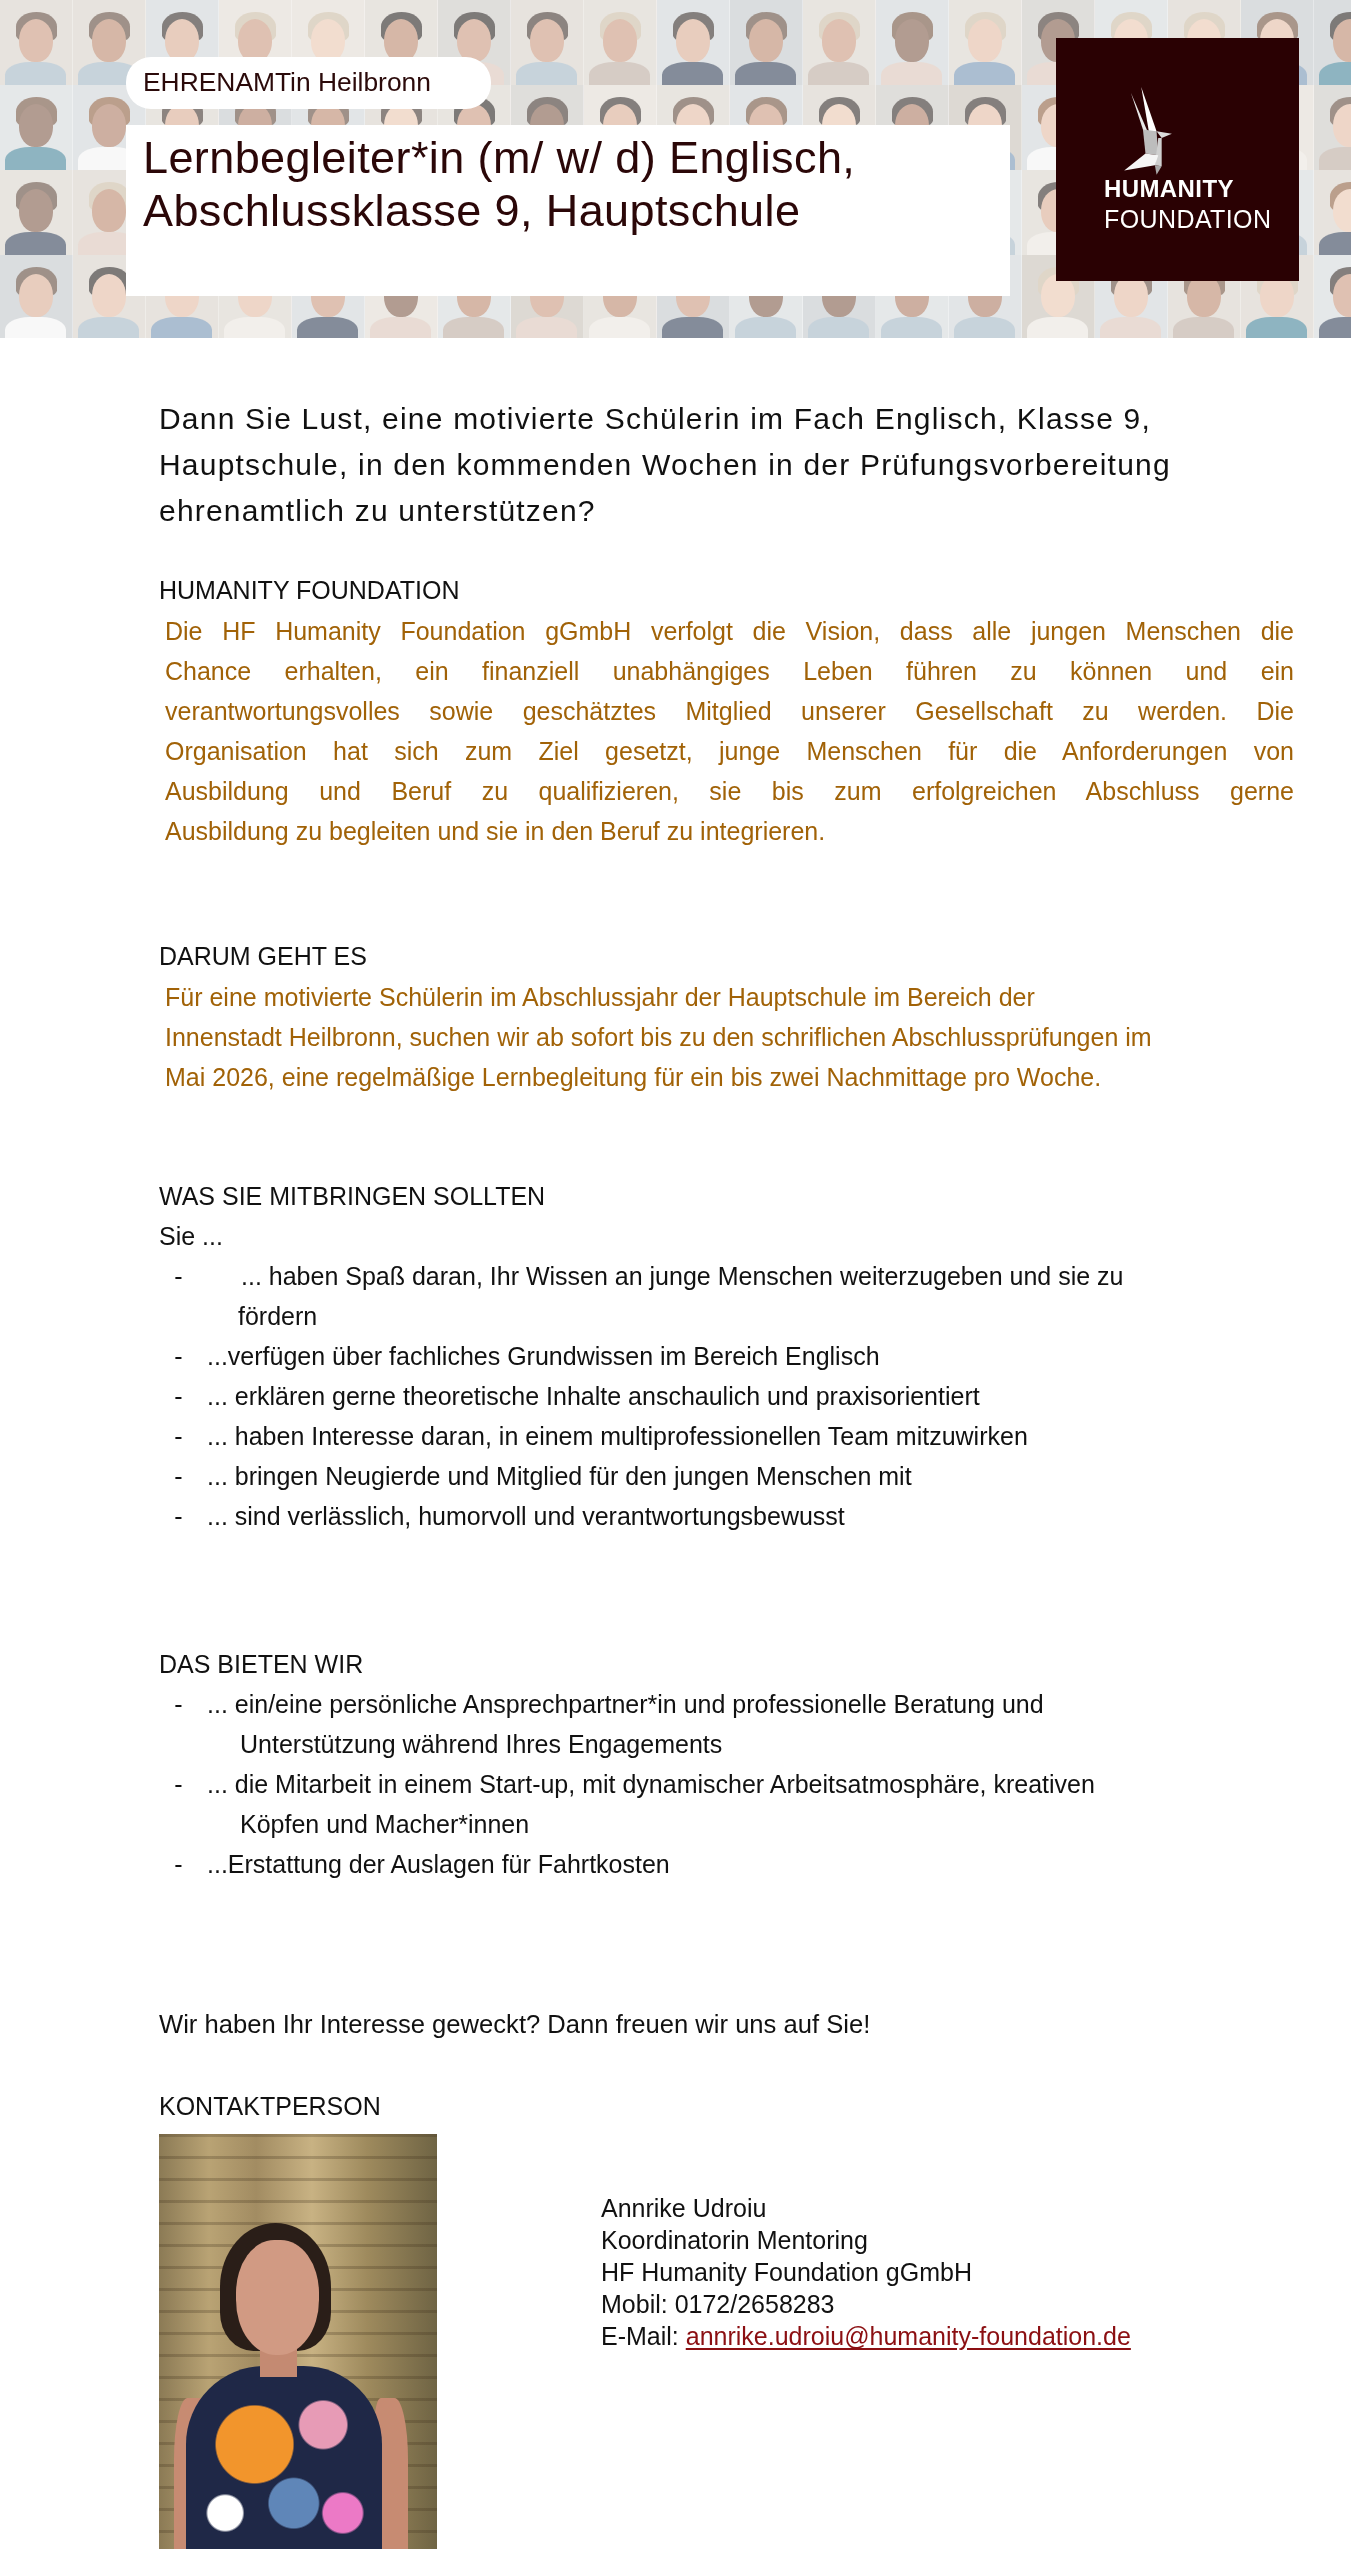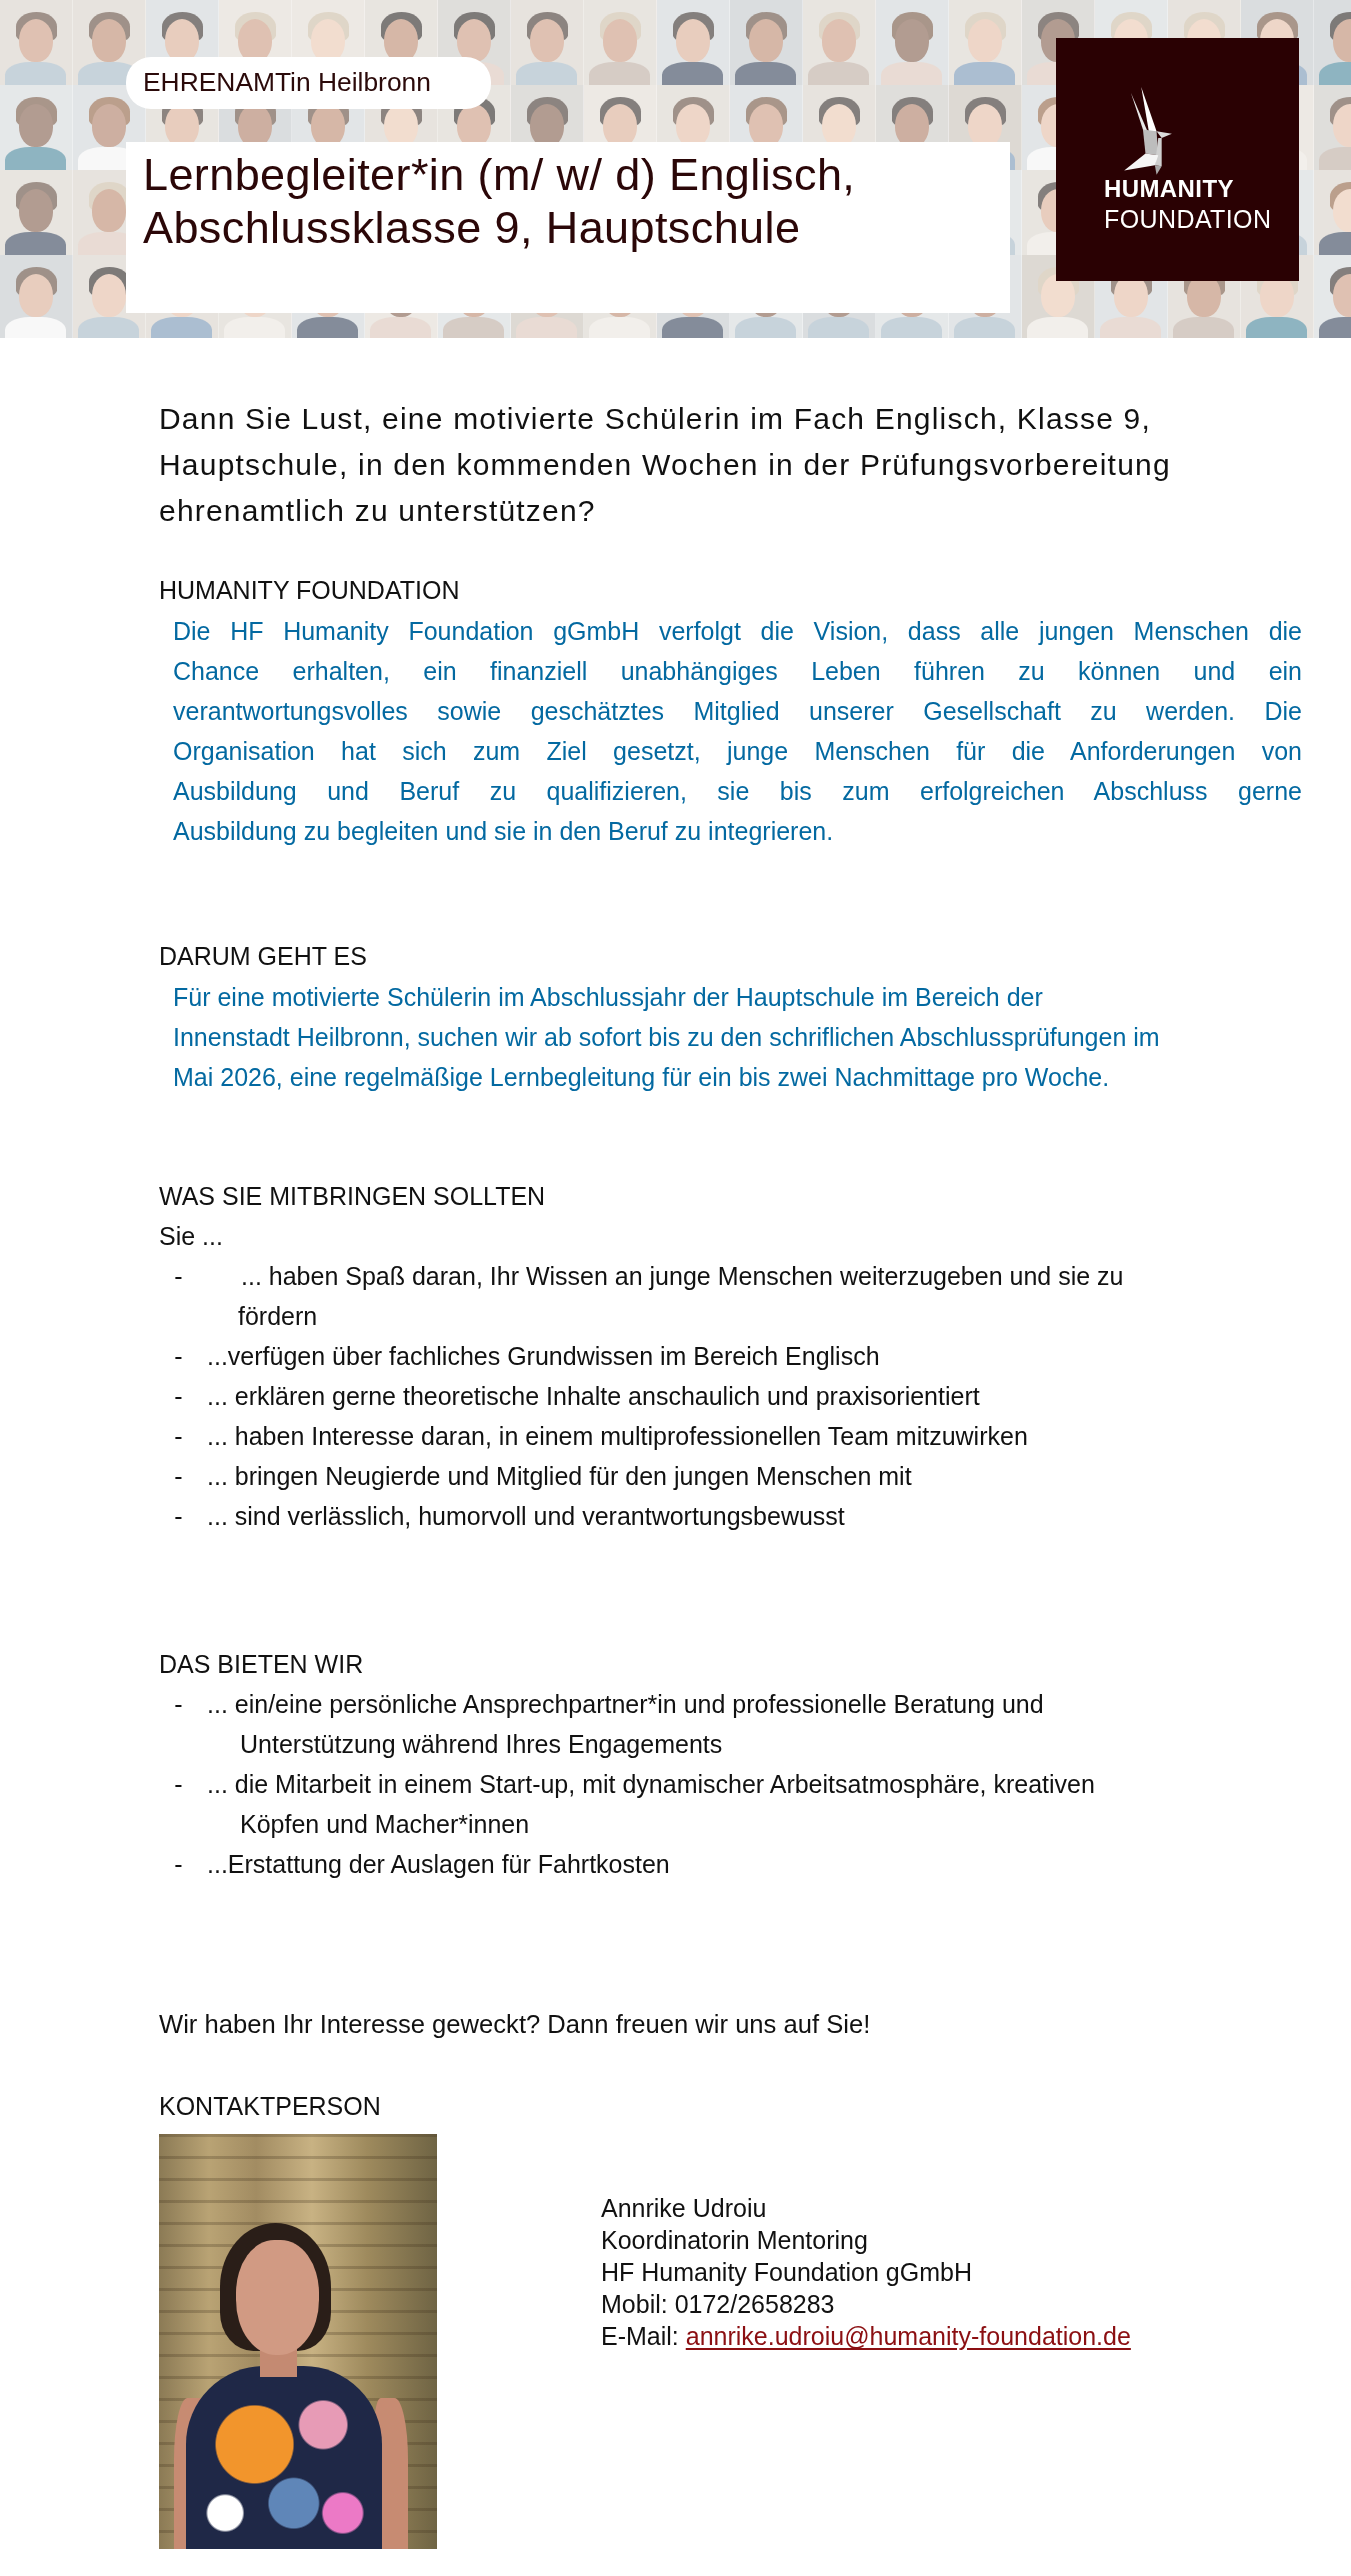--- a/index.html
+++ b/index.html
@@ -12,34 +12,34 @@
             display: grid; grid-template-columns: repeat(19, 73px); grid-template-rows: repeat(4, 85px); }
   .tile { position: relative; overflow: hidden; border-right: 0.9px solid rgba(255,255,255,0.35); }
   .tile .face { position: absolute; left: 50%; top: 22%; width: 34px; height: 43px; margin-left: -17px; border-radius: 50% 50% 46% 46%; }
   .tile .hair { position: absolute; left: 50%; top: 14%; width: 41px; height: 29px; margin-left: -20.4px; border-radius: 50% 50% 20% 20%; }
   .tile .body { position: absolute; left: 50%; bottom: -8.5px; width: 61px; height: 32px; margin-left: -31px; border-radius: 40% 40% 0 0; }
   .mosaic-veil { position: absolute; inset: 0; background: rgba(255,255,255,0.42); }
 
   .tag-box { position: absolute; left: 126px; top: 57px; width: 365px; height: 52px; background: #ffffff; border-radius: 25px; }
   .tag-text { position: absolute; left: 17px; top: 10.2px; font-size: 26.4px; color: #2b0a0a; white-space: nowrap; }
 
-  .title-box { position: absolute; left: 126px; top: 142px; width: 884px; height: 171px; background: #ffffff; }
+  .title-box { position: absolute; left: 126px; top: 125px; width: 884px; height: 171px; background: #ffffff; }
   .title-line { position: absolute; left: 17px; font-size: 45px; color: #2b0708; white-space: nowrap; letter-spacing: 0.4px; }
   .title-line.l1 { top: 6.8px; }
   .title-line.l2 { top: 60px; }
 
   .logo-box { position: absolute; left: 1056px; top: 38px; width: 243px; height: 243px; background: #2a0103; }
   .logo-bird { position: absolute; left: 68px; top: 49px; width: 60px; height: 92px; }
   .logo-t1 { position: absolute; left: 48px; top: 137px; font-size: 24px; font-weight: bold; color: #ffffff; letter-spacing: 0.4px; white-space: nowrap; }
   .logo-t2 { position: absolute; left: 48px; top: 167px; font-size: 25px; color: #ffffff; letter-spacing: 0.4px; white-space: nowrap; }
   .intro { position: absolute; left: 159px; top: 396px; width: 1141px; font-size: 30px; line-height: 46px; letter-spacing: 1.2px; color: #111; }
   .intro div { white-space: nowrap; }
 
   .h { position: absolute; left: 159px; font-size: 25px; color: #111; letter-spacing: 0; white-space: nowrap; }
-  .para { position: absolute; left: 173px; width: 1129px; font-size: 25px; line-height: 40px; color: #0369a1; }
+  .para { position: absolute; left: 165px; width: 1129px; font-size: 25px; line-height: 40px; color: #a16207; }
   .para.justify { text-align: justify; }
   .para .ln { display: block; white-space: nowrap; }
   .para.justify .ln { text-align: justify; text-align-last: justify; white-space: normal; }
   .para.justify .ln.last { text-align-last: left; }
 
   .list { position: absolute; left: 159px; width: 1141px; font-size: 25px; line-height: 40px; color: #111; }
   .li { position: relative; white-space: nowrap; }
   .li .dash { position: absolute; left: 15.3px; }
   .li .txt { position: absolute; left: 48px; }
   .li.first .txt { left: 38px; margin-left: 44px; }

